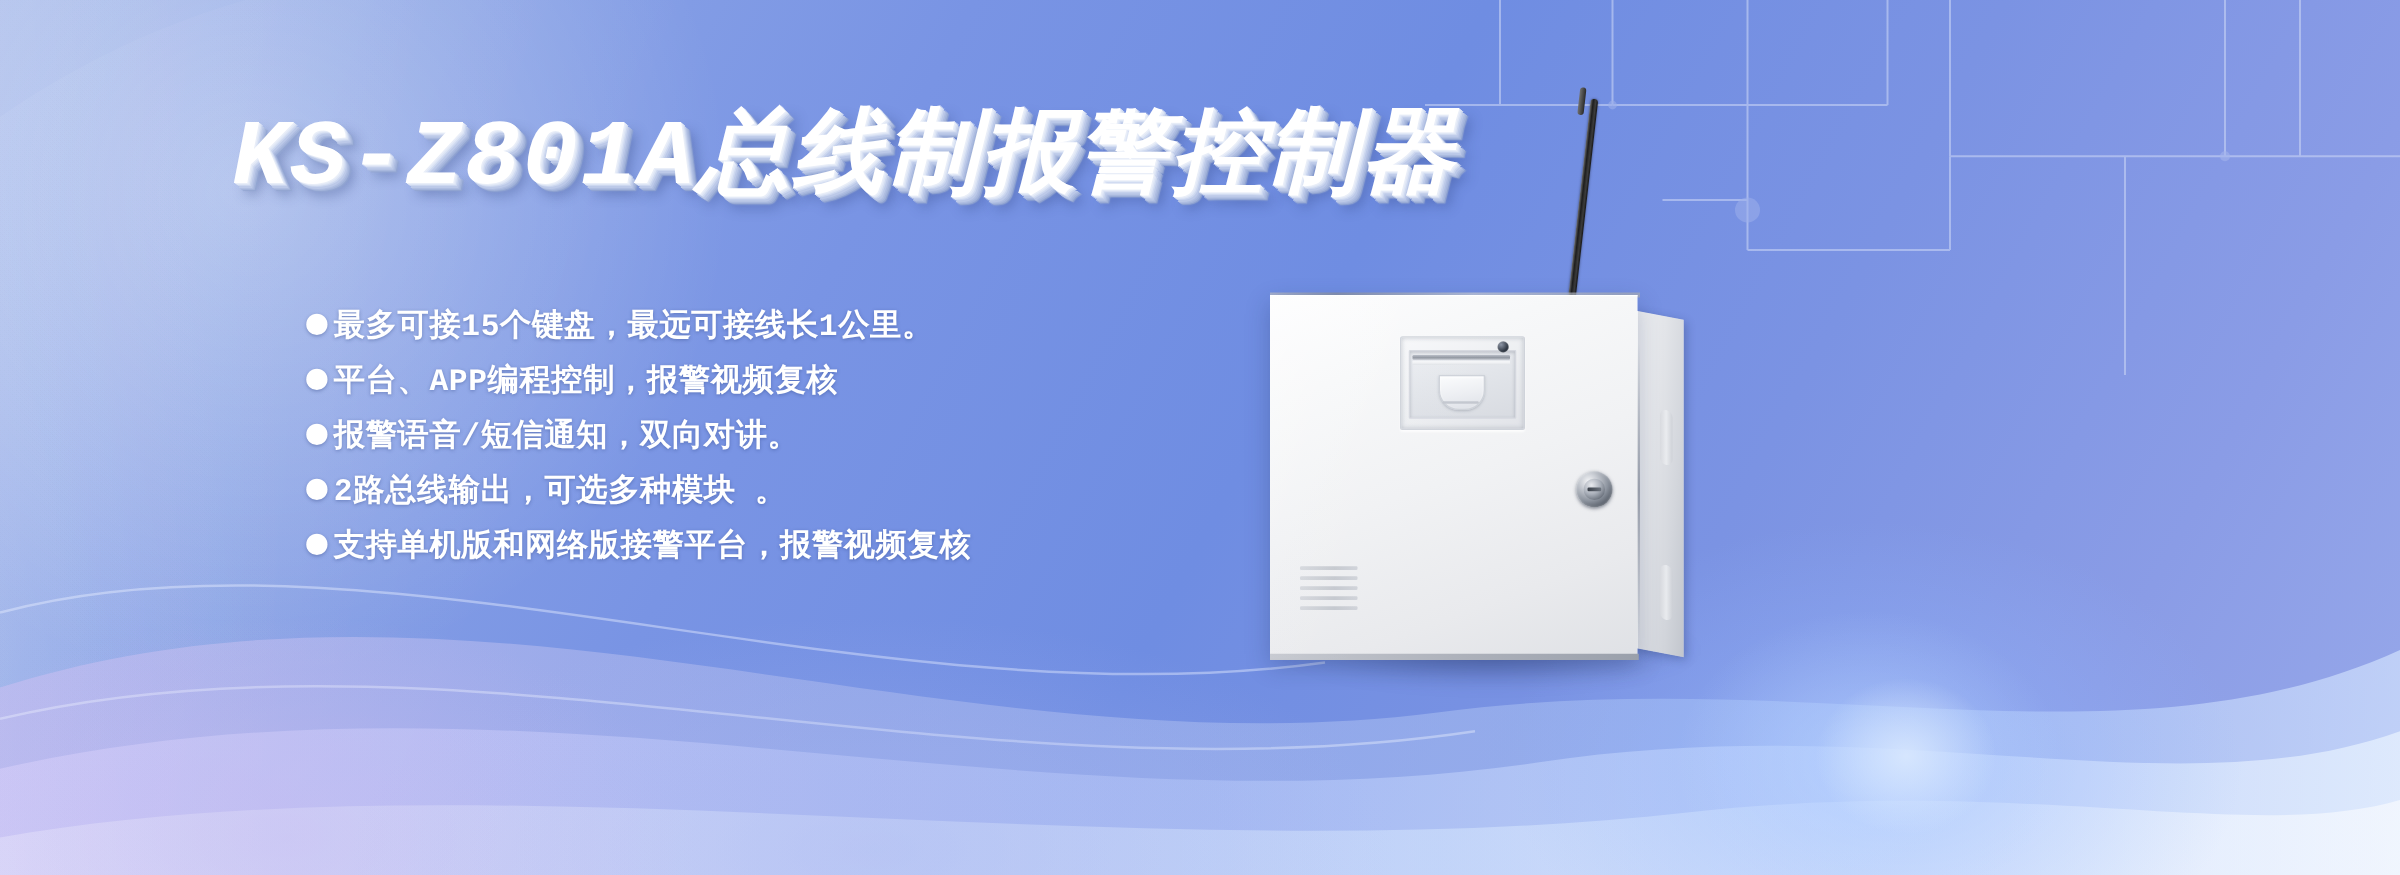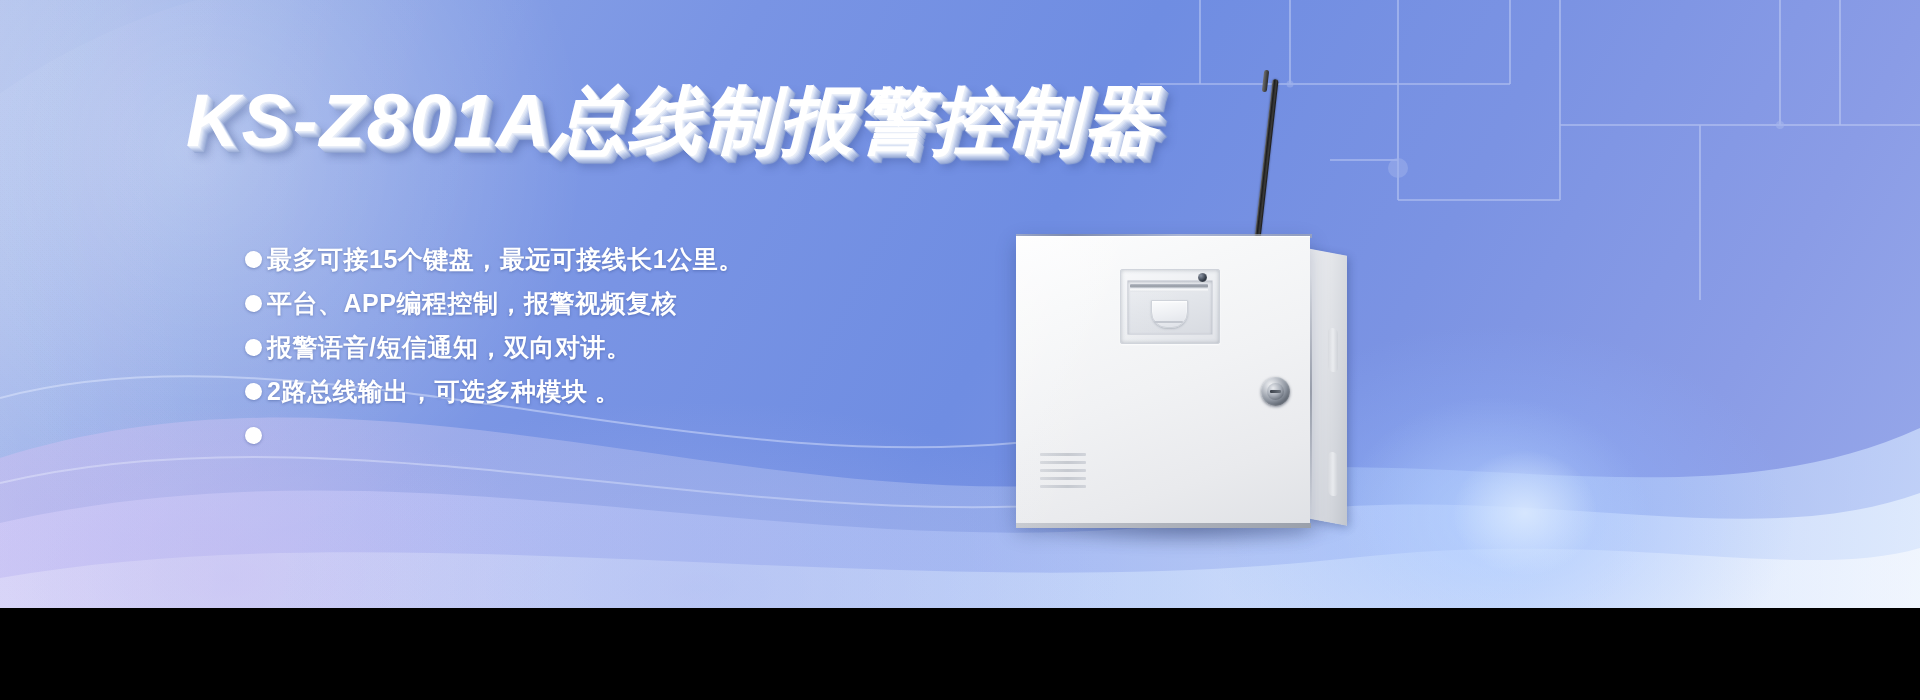--- a/index.html
+++ b/index.html
@@ -1,18 +1,18 @@
 <!DOCTYPE html>
 <html><head>
 <meta charset="utf-8">
 <style>
   html,body{margin:0;padding:0;background:#000;}
   #banner{
-    position:relative;width:1920px;height:608px;overflow:hidden;
-    font-family:Liberation Sans, sans-serif;
+    position:relative;width:1920px;height:700px;overflow:hidden;
+    font-family:Liberation Mono, monospace;
     background:linear-gradient(118deg,#9fb4e8 0%,#8ba4e6 14%,#7994e4 34%,#6f8de2 52%,#7b93e3 70%,#8a9ce6 86%,#98a9ea 100%);
   }
 
   
   .bg-layer{position:absolute;inset:0;pointer-events:none;}
 
   
   .swoosh{position:absolute;border-radius:50%;filter:blur(0.4px);}
   .sw1{width:1500px;height:1900px;left:-1010px;top:-560px;
        background:radial-gradient(ellipse at 70% 40%,rgba(255,255,255,.00) 58%,rgba(255,255,255,.22) 62%,rgba(255,255,255,.05) 70%,rgba(255,255,255,0) 76%);
@@ -288,20 +288,21 @@
       <span class="ftext">报警语音/短信通知，双向对讲。</span>
     </div>
 
     <div class="feature">
       <span class="dot"></span>
       <span class="ftext">2路总线输出，可选多种模块 。</span>
     </div>
 
     <div class="feature">
       <span class="dot"></span>
+      <span class="ftext">支持单机版和网络版接警平台，报警视频复核</span>
     </div>
 
   </div>
 
   <div id="device">
     <div class="antenna-tip"></div>
     <div class="antenna"></div>
     <div class="box-shadow-ground"></div>
 
     <div class="side"></div>

